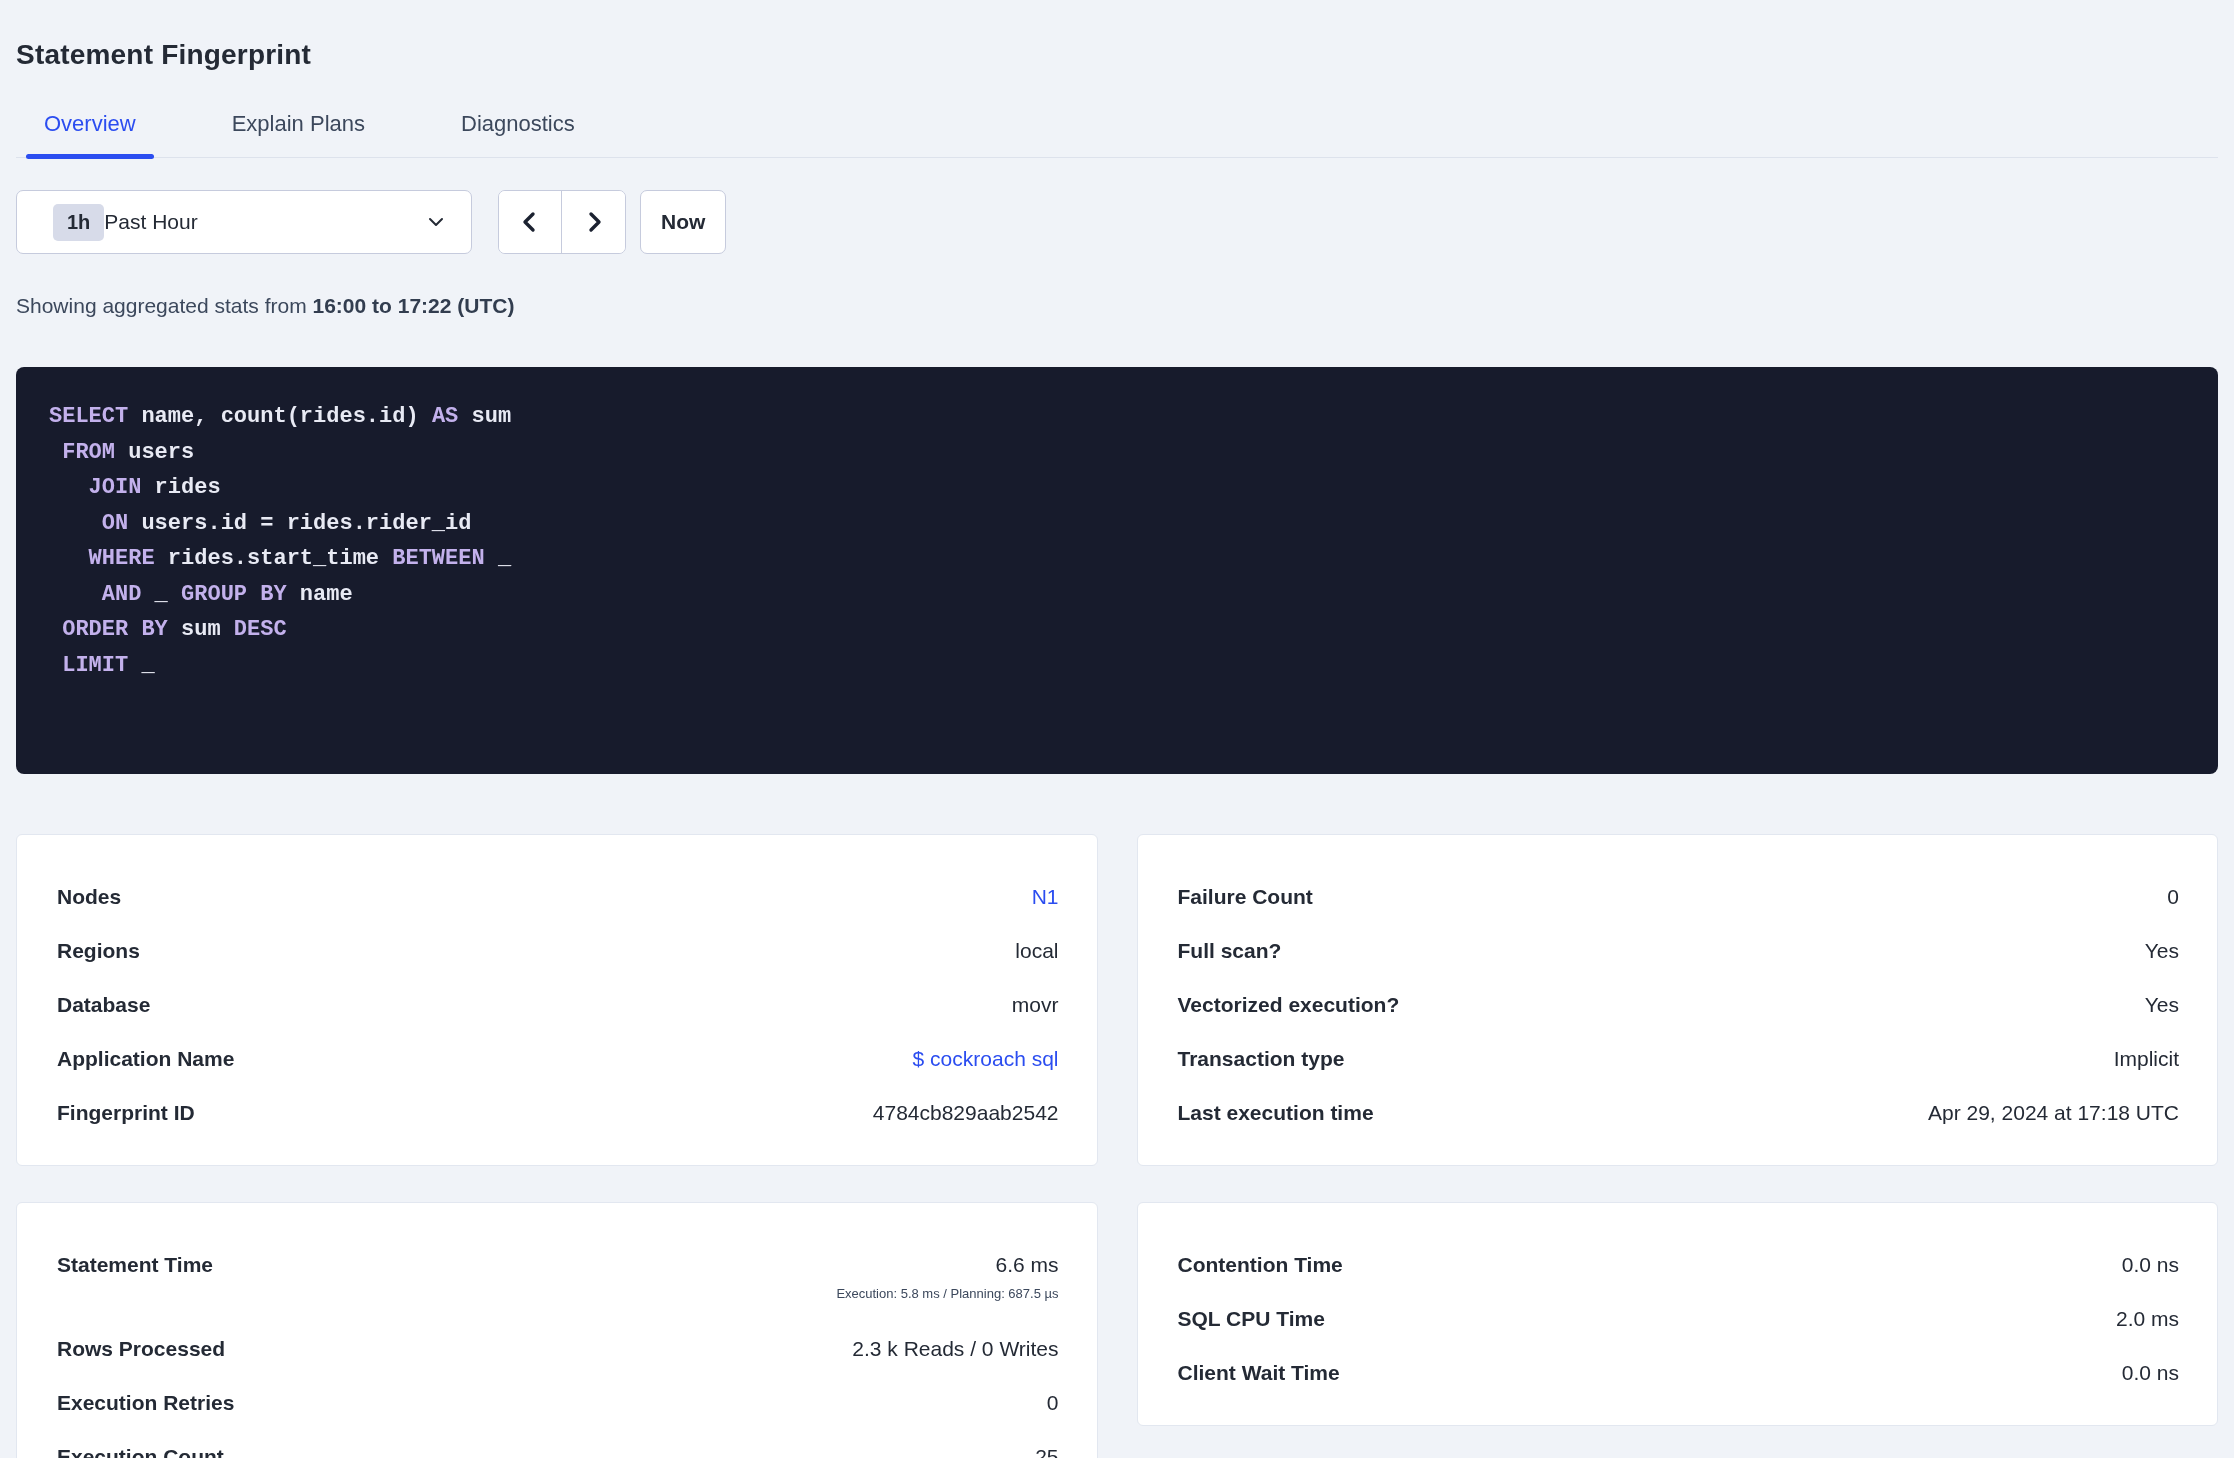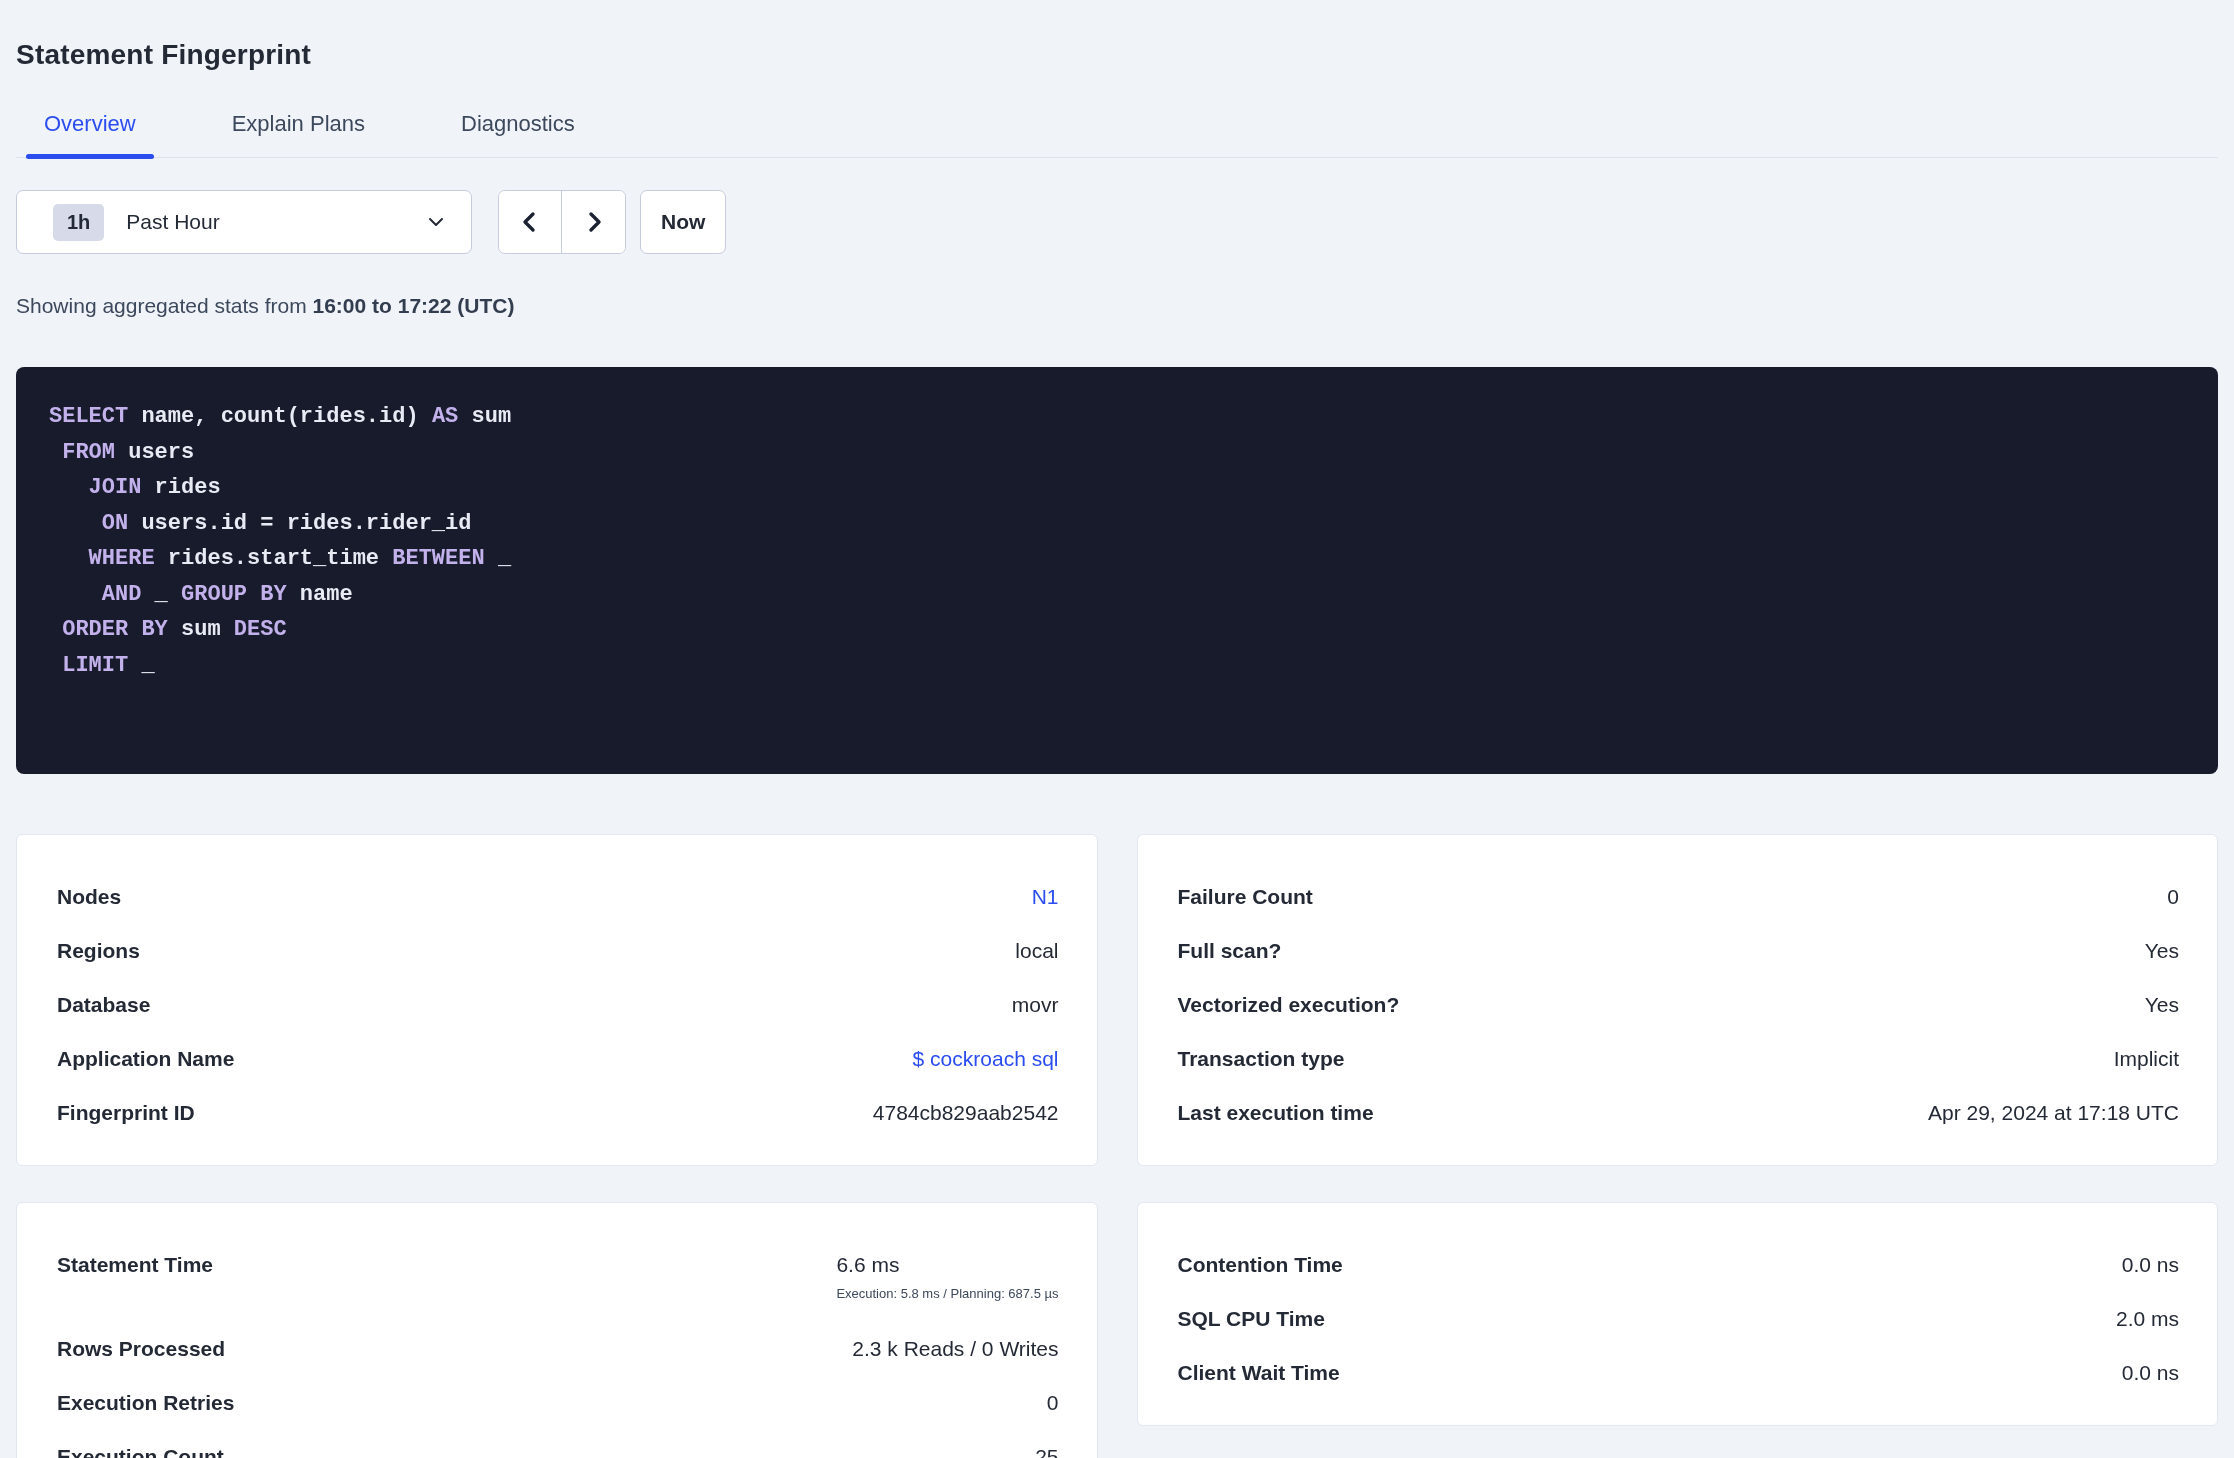--- a/index.html
+++ b/index.html
@@ -58,21 +58,21 @@
     padding: 0 24px 0 36px;
     cursor: pointer;
   }
   .range-badge {
     background: #d7dbe9;
     border-radius: 5px;
     font-size: 20px; font-weight: 700;
     padding: 7px 14px;
     color: #242a35;
   }
-  .range-label { font-size: 21px; margin-left: 22px; color: #242a35; flex: 1; }
+  .range-label { font-size: 21px; color: #242a35; flex: 1; }
   .arrow-group {
     display: flex;
     margin-left: 26px;
     border: 1px solid #c6cbdd;
     border-radius: 7px;
     background: #ffffff;
     height: 64px;
     overflow: hidden;
   }
   .arrow-btn {
@@ -140,21 +140,21 @@
     align-items: flex-start;
     margin-bottom: 30px;
   }
   .card-row:last-child { margin-bottom: 0; }
   .row-label {
     font-size: 21px;
     font-weight: 600;
     color: #242a35;
     line-height: 24px;
   }
-  .row-value-wrap { }
+  .row-value-wrap { text-align: right; }
   .row-value {
     font-size: 21px;
     color: #242a35;
     line-height: 24px;
   }
   .row-value.link { color: #2b4df0; cursor: pointer; }
   .row-sub {
     font-size: 13px;
     color: #3c485c;
     line-height: 26px;

